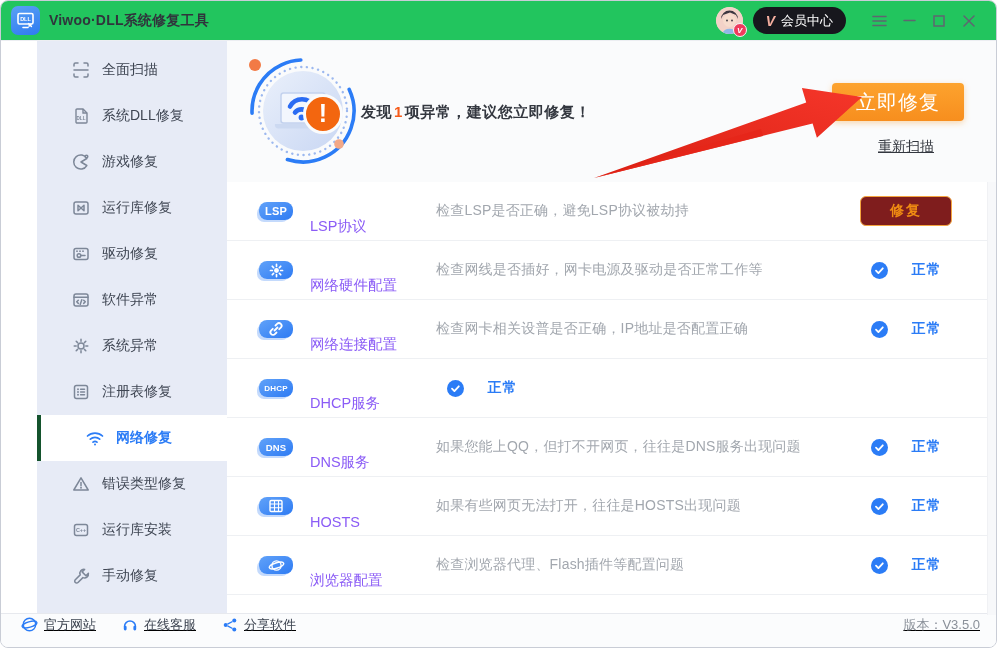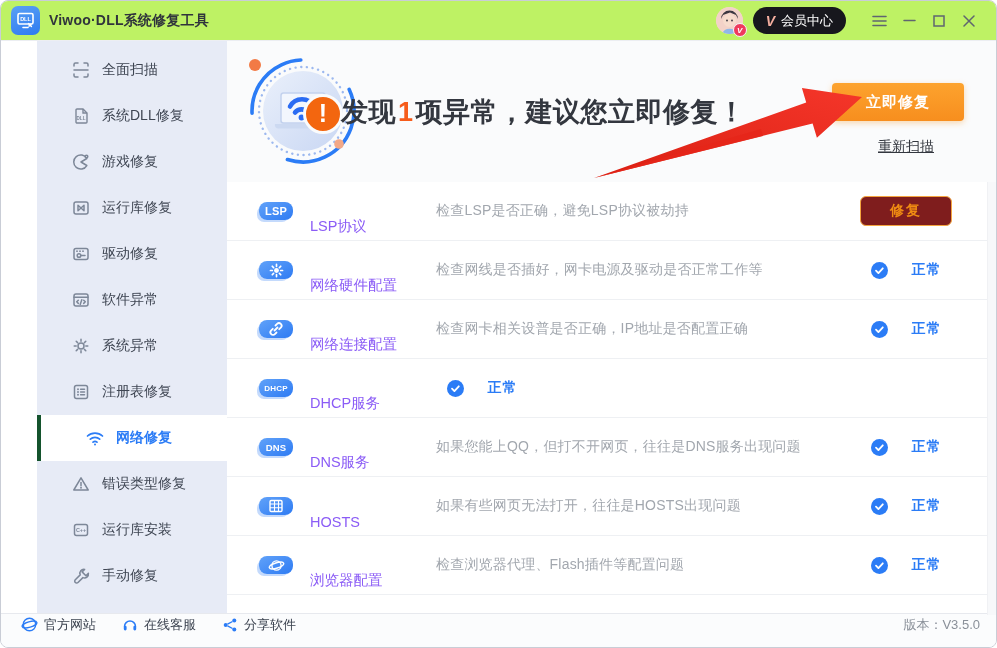--- a/index.html
+++ b/index.html
@@ -1,21 +1,21 @@
 <!DOCTYPE html>
 <html><head>
 <meta charset="utf-8">
 <style>
   * { margin:0; padding:0; box-sizing:border-box; }
   html,body { width:997px; height:648px; overflow:hidden; }
   body { font-family:"Liberation Sans","DejaVu Sans",sans-serif; background:#fff; }
   .window { position:relative; width:997px; height:648px; border:1px solid #c9cdd6; border-radius:8px; overflow:hidden; background:#fff; display:flex; flex-direction:column; }
 
   
-  .titlebar { height:40px; flex:0 0 40px; background:#bef264; display:flex; align-items:center; padding:0 12px 0 10px; border-bottom:1px solid #eceef2; }
+  .titlebar { height:40px; flex:0 0 40px; background:#22c55e; display:flex; align-items:center; padding:0 12px 0 10px; border-bottom:1px solid #eceef2; }
   .logo { width:29px; height:29px; border-radius:7px; background:linear-gradient(160deg,#5aa0f5,#2e7bf0); display:flex; align-items:center; justify-content:center; margin-right:9px; }
   .app-title { font-size:14px; color:#30343c; font-weight:700; letter-spacing:.2px; }
   .titlebar .spacer { flex:1; }
   .avatar { position:relative; width:27px; height:27px; border-radius:50%; background:#f6d7ce; margin-right:10px; cursor:pointer; overflow:visible; }
   .avatar svg { border-radius:50%; }
   .avatar-badge { position:absolute; right:-4px; bottom:-3px; width:14px; height:14px; border-radius:50%; background:#ef3b5d; border:1.5px solid #f5f6f9; color:#fff; font-size:8px; font-weight:700; display:flex; align-items:center; justify-content:center; font-style:italic; }
   .member-btn { height:27px; background:#17171d; border:none; border-radius:14px; color:#fff; display:flex; align-items:center; gap:6px; padding:0 13px; font-size:13px; cursor:pointer; margin-right:18px; }
   .member-v { color:#f6b0a0; font-weight:800; font-style:italic; font-size:14px; }
   .win-ctl { width:30px; height:26px; display:flex; align-items:center; justify-content:center; background:none; border:none; cursor:pointer; color:#5f6570; }
 
@@ -27,38 +27,38 @@
   .side-item { height:46px; display:flex; align-items:center; padding-left:30px; cursor:pointer; border-left:4px solid transparent; }
   .side-item .sicon { width:20px; height:20px; display:flex; align-items:center; justify-content:center; margin-right:11px; }
   .side-item .slabel { font-size:14px; color:#3e4552; }
   .side-item.active { background:#fff; border-left:4px solid #14532d; padding-left:44px; }
   .side-item.active .slabel { color:#2b7cf6; font-weight:700; }
 
   
   .main { flex:1; position:relative; background:#fff; min-width:0; }
   .banner { position:relative; height:141px; background:#fafbfc; }
   .hero { position:absolute; left:20px; top:13px; width:112px; height:114px; }
-  .banner-text { position:absolute; left:114px; top:50%; transform:translateY(-50%); font-size:27px; font-weight:700; color:#33373f; letter-spacing:.5px; }
+  .banner-text { position:absolute; left:134px; top:50%; transform:translateY(-50%); font-size:15px; font-weight:700; color:#33373f; letter-spacing:.5px; }
   .banner-text .count { color:#f65c1b; padding:0 2px; }
-  .repair-now { position:absolute; right:32px; top:42px; width:132px; height:38px; background:linear-gradient(180deg,#fda32e,#f78e1e); border:none; border-radius:4px; color:#fff; font-size:15px; font-weight:700; letter-spacing:1px; cursor:pointer; box-shadow:0 2px 6px rgba(247,148,30,.35); }
+  .repair-now { position:absolute; right:32px; top:42px; width:132px; height:38px; background:linear-gradient(180deg,#fda32e,#f78e1e); border:none; border-radius:4px; color:#fff; font-size:20px; font-weight:400; letter-spacing:1px; cursor:pointer; box-shadow:0 2px 6px rgba(247,148,30,.35); }
   .rescan { position:absolute; right:62px; top:97px; font-size:14px; color:#33373f; text-decoration:underline; cursor:pointer; }
 
   .rows { position:relative; }
   .row { height:59px; display:flex; align-items:center; padding:0 44px 0 32px; border-bottom:1px solid #eef0f3; background:#fff; }
   .ricon { width:34px; height:18px; border-radius:8px; background:linear-gradient(150deg,#61a2f9,#2e7bf3); color:#fff; display:flex; align-items:center; justify-content:center; flex:0 0 34px; box-shadow:-3px 3px 0 -1px #c4dafc; }
   .ricon-text { font-weight:800; letter-spacing:.2px; }
   .fs11{font-size:11px;} .fs9{font-size:9.5px;} .fs8{font-size:8px;}
   .rtitle { width:126px; margin-left:17px; font-size:14.5px; font-weight:400; color:#8b5cf6; flex:0 0 126px;margin-top:31px; }
   .rdesc { flex:1; font-size:14px; color:#a2a7ae; letter-spacing:.2px; }
   .fix-btn { width:92px; height:30px; background:#7f1d1d; border:1px solid #f5a53f; border-radius:6px; color:#f08c12; font-size:14px; font-weight:600; letter-spacing:2px; cursor:pointer; }
   .status { display:flex; align-items:center; gap:24px; color:#2b7cf6; font-size:14px; font-weight:600; letter-spacing:1px; width:92px; justify-content:center; }
   .scrollbar-track { position:absolute; top:141px; right:0; width:9px; height:433px; background:#f7f8fa; border-left:1px solid #f0f1f4; }
 
   
-  .footer { height:34px; flex:0 0 34px; background:#fbfcfd; border-top:1px solid #e7e9ee; display:flex; align-items:center; padding:0 16px 12px 20px; }
+  .footer { height:34px; flex:0 0 34px; background:#fbfcfd; border-top:1px solid #e7e9ee; display:flex; align-items:center; padding:0 16px 12px 20px;text-decoration:underline; }
   .f-link { display:flex; align-items:center; gap:6px; margin-right:26px; cursor:pointer; }
   .f-link span { font-size:13px; color:#3c4350; }
   .footer .spacer { flex:1; }
   .version { font-size:13px; color:#8a9099; }
 
   .arrow-overlay { position:absolute; inset:0; pointer-events:none; z-index:40; }
 </style>
 </head>
 <body>
 

